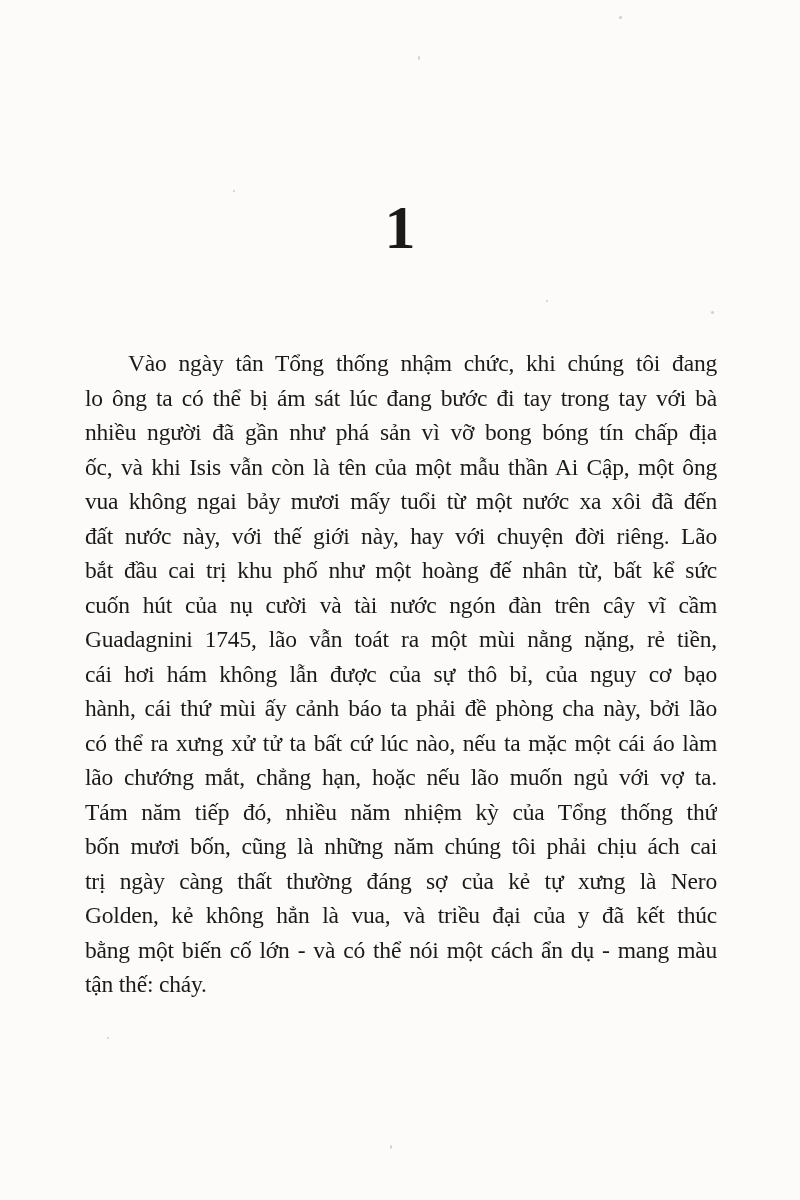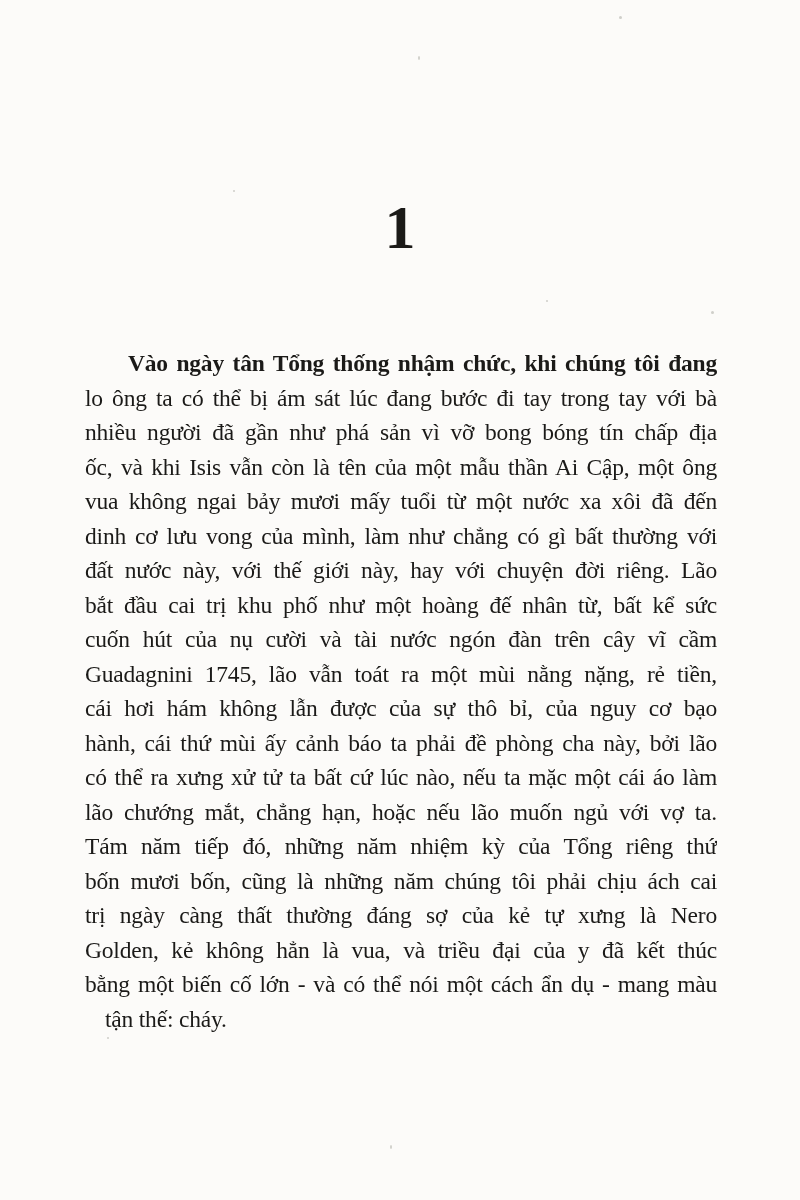--- a/index.html
+++ b/index.html
@@ -37,25 +37,23 @@
     line-height:34.5px;
     height:34.5px;
     overflow:hidden;
     text-align:justify;
     text-align-last:justify;
     letter-spacing:-0.2px;
     white-space:normal;
   }
   .body-text .line.first{
     text-indent:43px;
-    font-weight:bold;
   }
   .body-text .line.last{
     text-align-last:left;
-    margin-left:20px;
   }
   
   .speckle{
     position:absolute;
     width:3px;height:3px;
     border-radius:50%;
     background:#9a9890;
     opacity:.45;
   }
   .sp1{left:619px;top:16px;}
@@ -71,30 +69,29 @@
 
 <div class="page">
   <div class="chapter-number">1</div>
 
   <div class="body-text">
       <div class="line first">Vào ngày tân Tổng thống nhậm chức, khi chúng tôi đang</div>
       <div class="line">lo ông ta có thể bị ám sát lúc đang bước đi tay trong tay với bà</div>
       <div class="line">nhiều người đã gần như phá sản vì vỡ bong bóng tín chấp địa</div>
       <div class="line">ốc, và khi Isis vẫn còn là tên của một mẫu thần Ai Cập, một ông</div>
       <div class="line">vua không ngai bảy mươi mấy tuổi từ một nước xa xôi đã đến</div>
-      <div class="line">dinh cơ lưu vong của mình, làm như chẳng có gì bất thường với</div>
       <div class="line">đất nước này, với thế giới này, hay với chuyện đời riêng. Lão</div>
       <div class="line">bắt đầu cai trị khu phố như một hoàng đế nhân từ, bất kể sức</div>
       <div class="line">cuốn hút của nụ cười và tài nước ngón đàn trên cây vĩ cầm</div>
       <div class="line">Guadagnini 1745, lão vẫn toát ra một mùi nằng nặng, rẻ tiền,</div>
       <div class="line">cái hơi hám không lẫn được của sự thô bỉ, của nguy cơ bạo</div>
       <div class="line">hành, cái thứ mùi ấy cảnh báo ta phải đề phòng cha này, bởi lão</div>
       <div class="line">có thể ra xưng xử tử ta bất cứ lúc nào, nếu ta mặc một cái áo làm</div>
       <div class="line">lão chướng mắt, chẳng hạn, hoặc nếu lão muốn ngủ với vợ ta.</div>
-      <div class="line">Tám năm tiếp đó, những năm nhiệm kỳ của Tổng riêng thứ</div>
+      <div class="line">Tám năm tiếp đó, nhiều năm nhiệm kỳ của Tổng thống thứ</div>
       <div class="line">bốn mươi bốn, cũng là những năm chúng tôi phải chịu ách cai</div>
       <div class="line">trị ngày càng thất thường đáng sợ của kẻ tự xưng là Nero</div>
       <div class="line">Golden, kẻ không hẳn là vua, và triều đại của y đã kết thúc</div>
       <div class="line">bằng một biến cố lớn - và có thể nói một cách ẩn dụ - mang màu</div>
       <div class="line last">tận thế: cháy.</div>
     </div>
 
   <span class="speckle sp1"></span>
   <span class="speckle sp2"></span>
   <span class="speckle sp3"></span>

